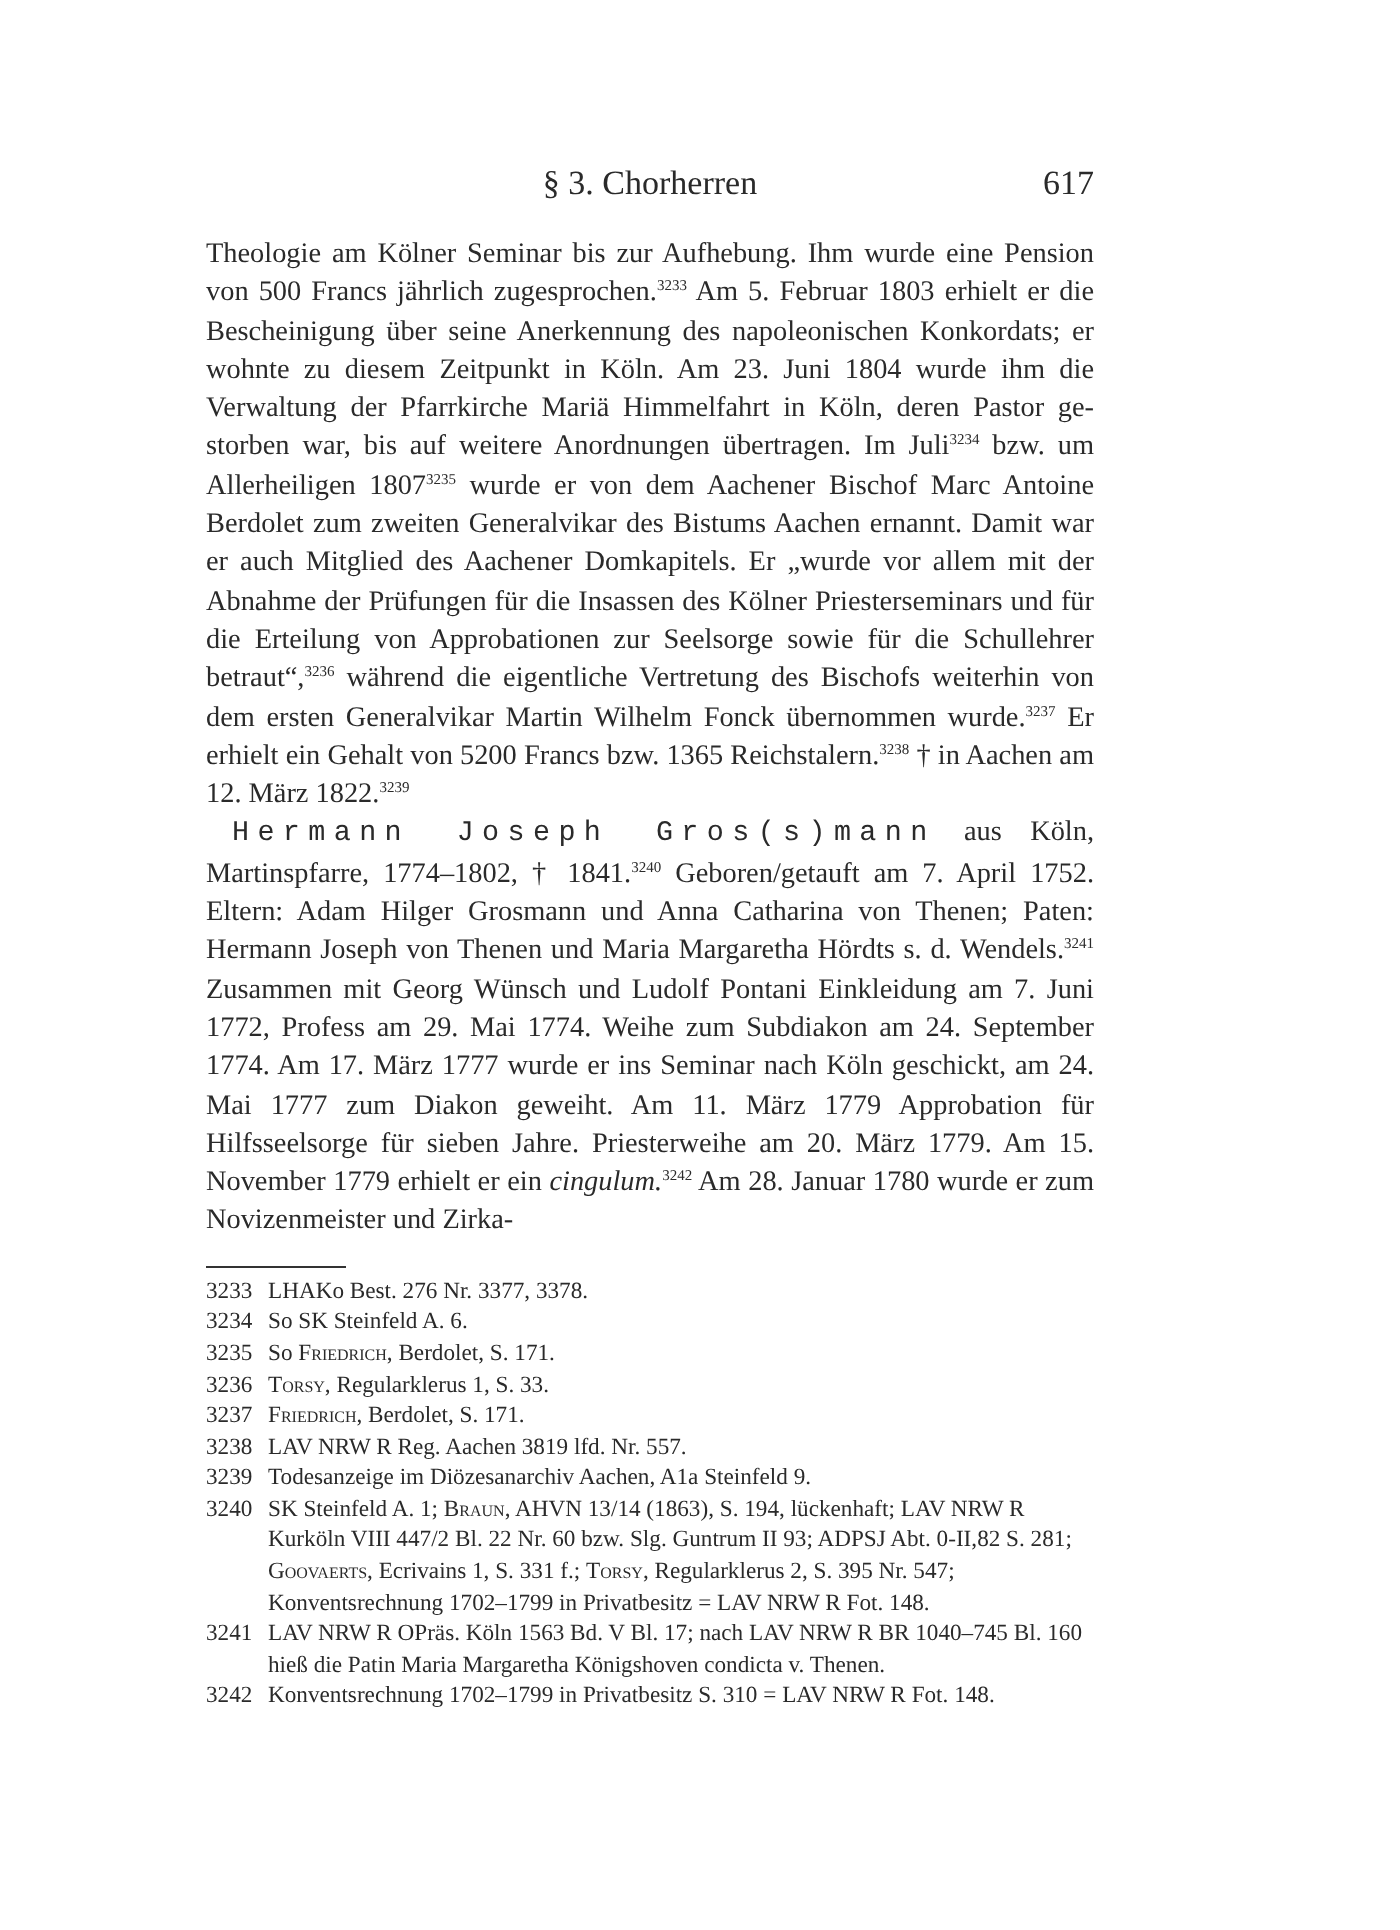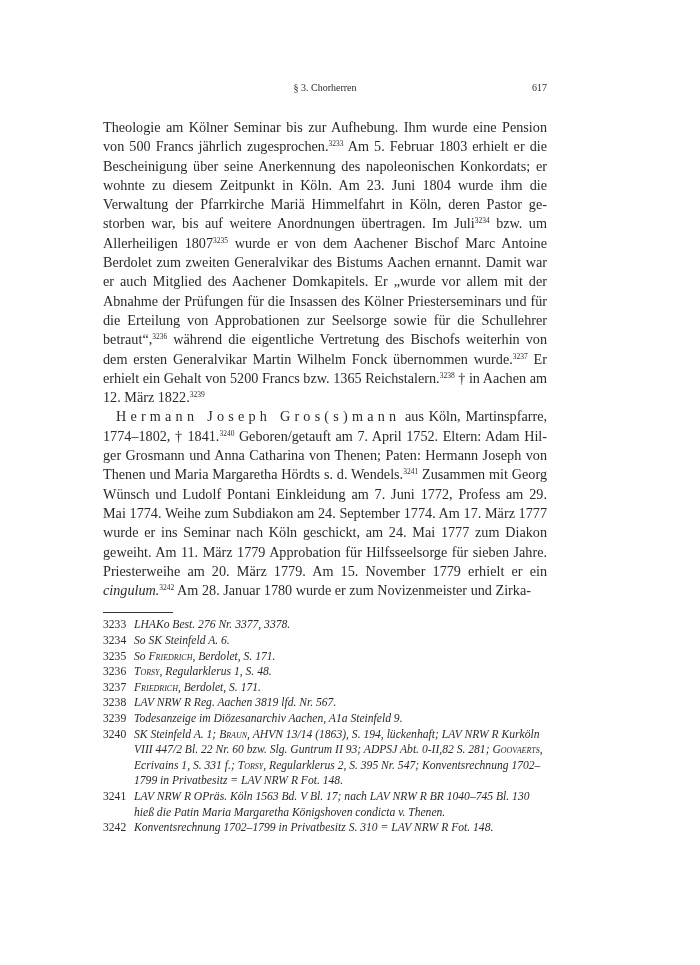--- a/index.html
+++ b/index.html
@@ -1,32 +1,32 @@
 <!DOCTYPE html>
 <html><head>
 <meta charset="utf-8">
 <style>
   html, body { margin: 0; padding: 0; background: #ffffff; }
   body { width: 700px; height: 965px; position: relative; overflow: hidden;
          font-family: "Liberation Serif", "DejaVu Serif", serif; color: #2a2a2a; }
   .page { position: absolute; left: 103px; top: 82px; width: 444px; }
-  .running-head { position: relative; height: 22px; font-size: 10px; }
+  .running-head { position: relative; height: 22px; font-size: 17px; }
   .running-head .title { position: absolute; left: 0; right: 0; text-align: center; top: 0; }
   .running-head .folio { position: absolute; right: 0; top: 0; text-align: center; }
   .body-text { margin-top: 14px; font-size: 14.2px; line-height: 19.3px; text-align: justify; hyphens: manual; }
   .body-text p { margin: 0; }
   .body-text p.indent { text-indent: 13px; }
-  .spaced { letter-spacing: 4.2px; }
+  .spaced { letter-spacing: 4.2px; font-family: Liberation Mono, monospace; }
   sup { font-size: 7.5px; vertical-align: 5px; line-height: 0; }
   em { }
   .fn-rule { margin-top: 12px; width: 70px; border-top: 1px solid #333; height: 0; }
   .footnotes { margin-top: 4px; font-size: 11.6px; line-height: 15.6px; }
   .fn { display: flex; }
   .fn .num { width: 31px; flex: 0 0 31px; }
-  .fn .txt { flex: 1; font-style: italic; }
+  .fn .txt { flex: 1; }
   .sc { font-variant: small-caps; }
 </style>
 </head>
 <body>
 
 <div class="page">
   <div class="running-head">
     <span class="title">§ 3. Chorherren</span>
     <span class="folio">617</span>
   </div>
@@ -45,40 +45,40 @@
       <div class="fn">
         <span class="num">3234</span>
         <span class="txt"><span>So SK Steinfeld A. 6.</span></span>
       </div>
       <div class="fn">
         <span class="num">3235</span>
         <span class="txt"><span>So </span><span class="sc">Friedrich</span><span>, Berdolet, S. 171.</span></span>
       </div>
       <div class="fn">
         <span class="num">3236</span>
-        <span class="txt"><span class="sc">Torsy</span><span>, Regularklerus 1, S. 48.</span></span>
+        <span class="txt"><span class="sc">Torsy</span><span>, Regularklerus 1, S. 33.</span></span>
       </div>
       <div class="fn">
         <span class="num">3237</span>
         <span class="txt"><span class="sc">Friedrich</span><span>, Berdolet, S. 171.</span></span>
       </div>
       <div class="fn">
         <span class="num">3238</span>
-        <span class="txt"><span>LAV NRW R Reg. Aachen 3819 lfd. Nr. 567.</span></span>
+        <span class="txt"><span>LAV NRW R Reg. Aachen 3819 lfd. Nr. 557.</span></span>
       </div>
       <div class="fn">
         <span class="num">3239</span>
         <span class="txt"><span>Todesanzeige im Diözesanarchiv Aachen, A1a Steinfeld 9.</span></span>
       </div>
       <div class="fn">
         <span class="num">3240</span>
         <span class="txt"><span>SK Steinfeld A. 1; </span><span class="sc">Braun</span><span>, AHVN 13/14 (1863), S. 194, lückenhaft; LAV NRW R Kurköln VIII 447/2 Bl. 22 Nr. 60 bzw. Slg. Guntrum II 93; ADPSJ Abt. 0-II,82 S. 281; </span><span class="sc">Goovaerts</span><span>, Ecrivains 1, S. 331 f.; </span><span class="sc">Torsy</span><span>, Regularklerus 2, S. 395 Nr. 547; Konventsrechnung 1702–1799 in Privatbesitz = LAV NRW R Fot. 148.</span></span>
       </div>
       <div class="fn">
         <span class="num">3241</span>
-        <span class="txt"><span>LAV NRW R OPräs. Köln 1563 Bd. V Bl. 17; nach LAV NRW R BR 1040–745 Bl. 130 hieß die Patin Maria Margaretha Königshoven condicta v. Thenen.</span></span>
+        <span class="txt"><span>LAV NRW R OPräs. Köln 1563 Bd. V Bl. 17; nach LAV NRW R BR 1040–745 Bl. 160 hieß die Patin Maria Margaretha Königshoven condicta v. Thenen.</span></span>
       </div>
       <div class="fn">
         <span class="num">3242</span>
         <span class="txt"><span>Konventsrechnung 1702–1799 in Privatbesitz S. 310 = LAV NRW R Fot. 148.</span></span>
       </div>
     </div>
 </div>
 
 </body></html>

